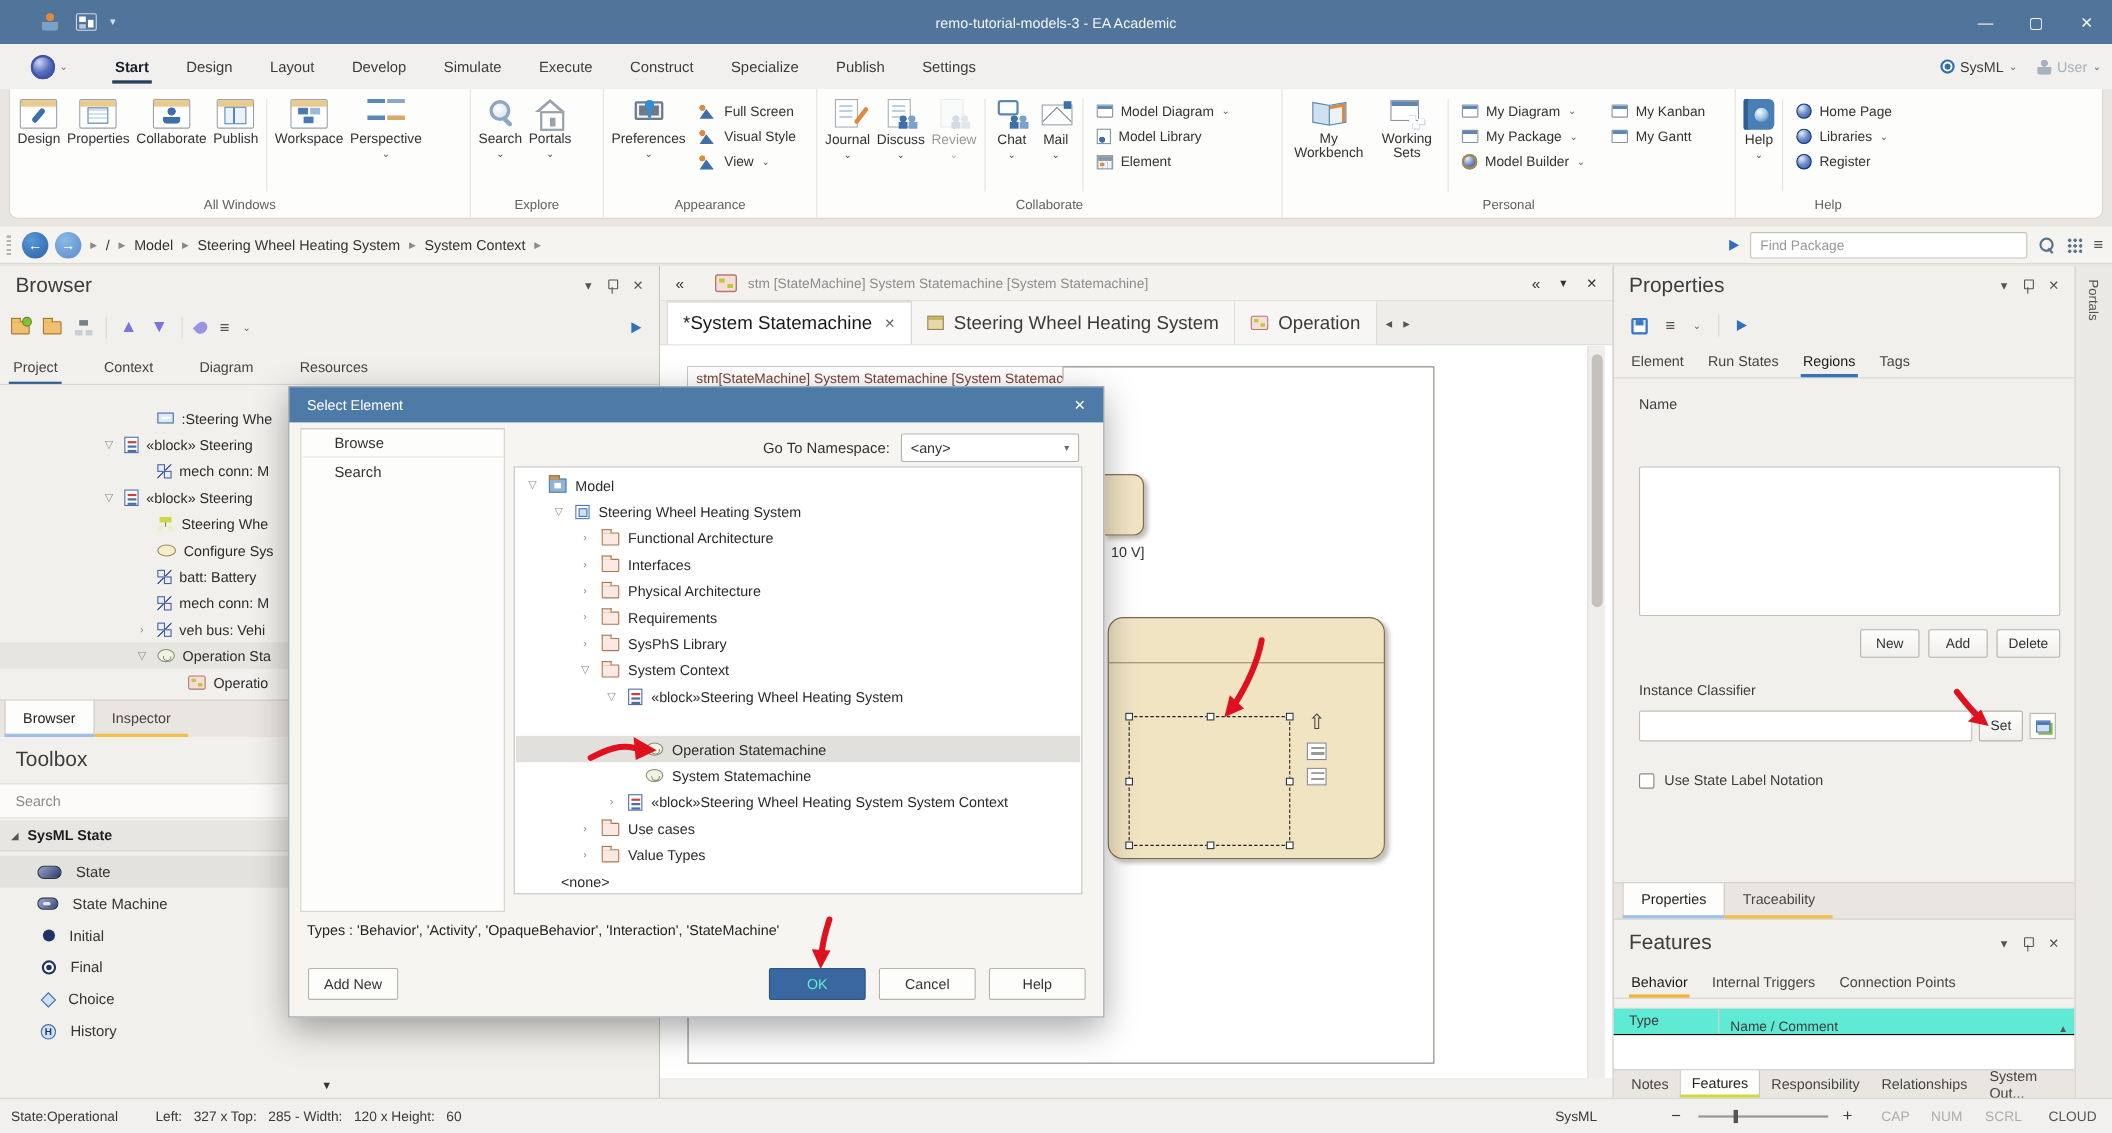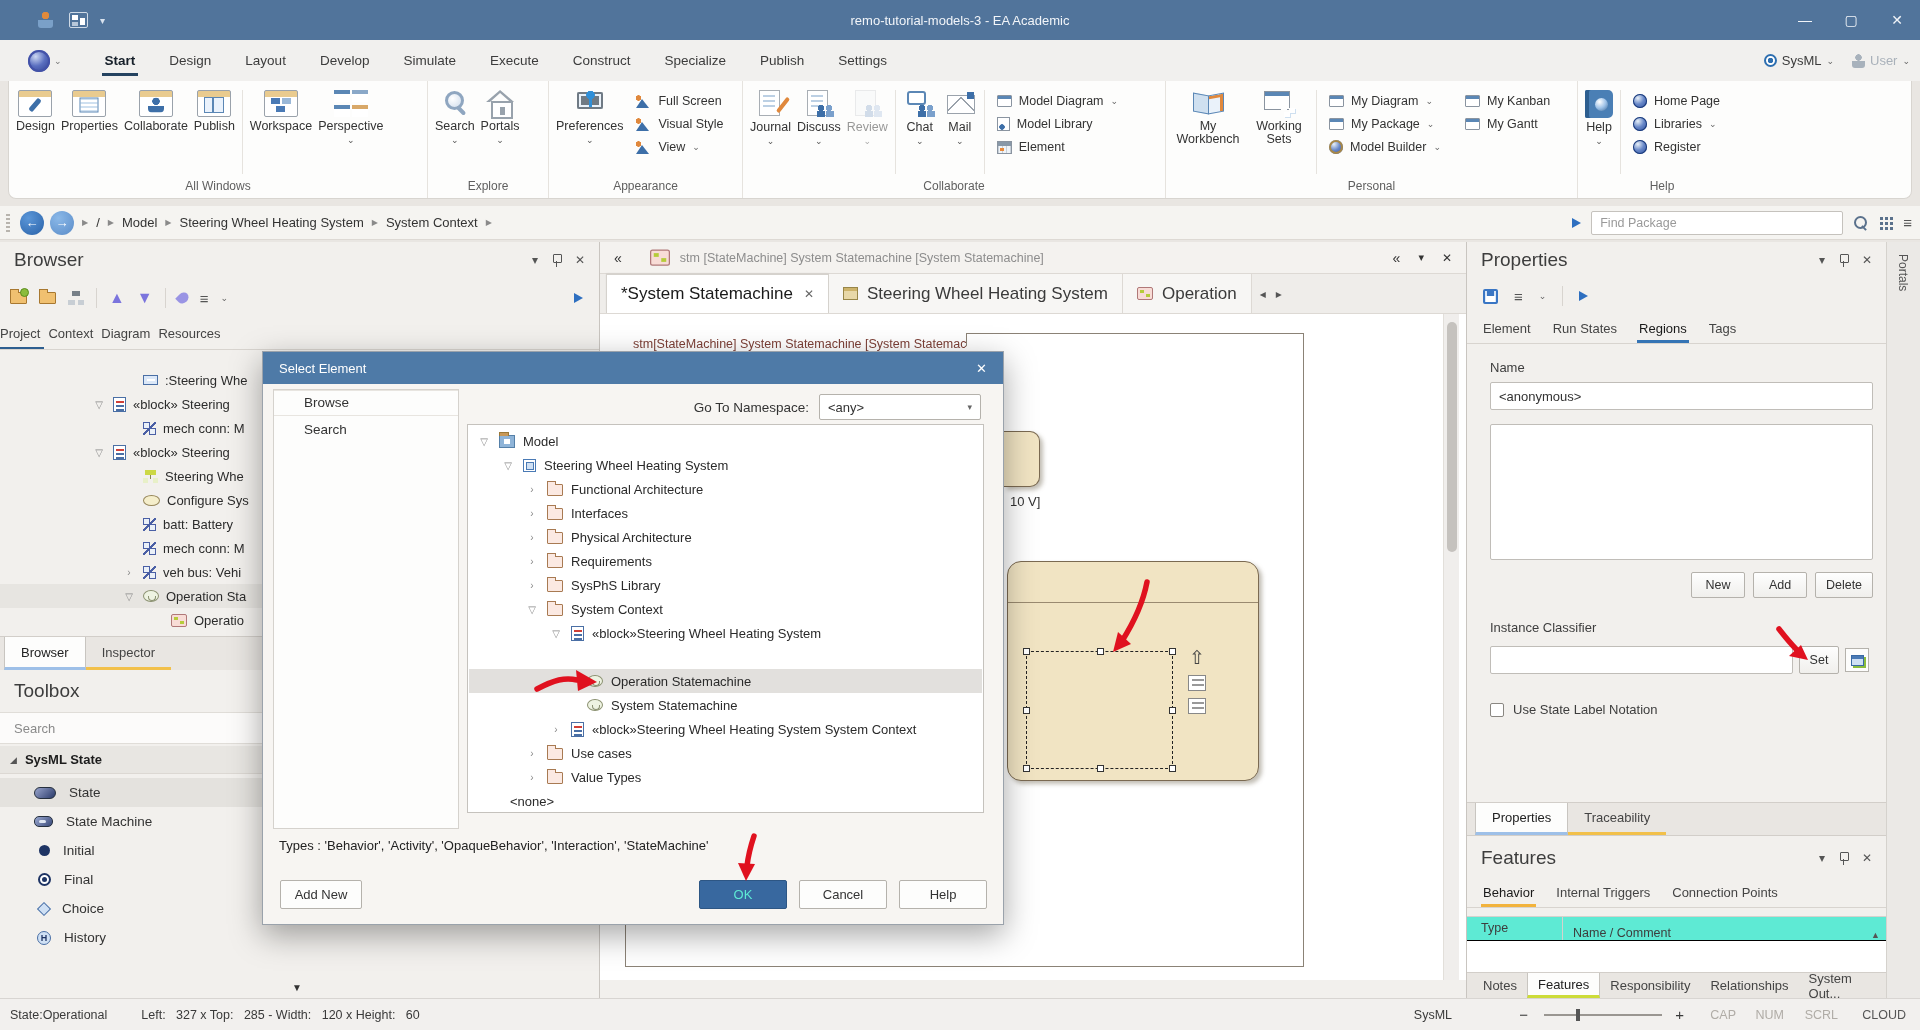--- a/index.html
+++ b/index.html
@@ -111,21 +111,21 @@
   
   .lhead{position:absolute;left:0;top:0;width:100%;height:36px;display:flex;align-items:center;padding:0 14px;justify-content:space-between}
   #ltoolbar{position:absolute;left:0;top:38px;width:100%;height:36px;display:flex;align-items:center;gap:12px;padding:0 10px;border-bottom:0}
   .tsep{width:1px;height:20px;background:#d8d4cf}
   .bf{width:17px;height:12px;background:#f0c070;border:1px solid #a87830;border-radius:1px;position:relative;flex:none}
   .bf::before{content:"";position:absolute;left:-1px;top:-4px;width:7px;height:3px;background:#f0c070;border:1px solid #a87830;border-bottom:none}
   .bf.new::after{content:"";position:absolute;right:-3px;top:-5px;width:7px;height:7px;border-radius:50%;background:#8abc3c;border:1px solid #5a8c1c}
   .borg{width:16px;height:14px;background:linear-gradient(#788088,#788088) 4px 0/8px 5px no-repeat,linear-gradient(#c8ced4,#c8ced4) 0 9px/7px 5px no-repeat,linear-gradient(#c8ced4,#c8ced4) 10px 9px/7px 5px no-repeat}
   .barr{font-size:16px;color:#7b74dd;font-weight:bold;line-height:14px}
   .bhand{width:10px;height:12px;background:#9a94e4;border-radius:50% 50% 50% 0;transform:rotate(45deg)}
-  #ltabs{position:absolute;left:0;top:74px;width:100%;height:34px;display:flex;align-items:flex-end;padding:0 0;gap:8px;border-bottom:1px solid #d8d4cf}
+  #ltabs{position:absolute;left:0;top:74px;width:100%;height:34px;display:flex;align-items:flex-end;padding:0 12px;gap:42px;border-bottom:1px solid #d8d4cf}
   .ltab{font-size:13px;color:#444;padding-bottom:8px;position:relative}
   .ltab.active::after{content:"";position:absolute;left:-4px;right:-4px;bottom:0;height:2px;background:#2d5e8f}
   #ltree{position:absolute;left:0;top:112px;width:100%;height:282px;overflow:hidden;background:#f2f0ed}
   .trow{position:absolute;left:0;width:100%;height:24px;display:flex;align-items:center;gap:7px;font-size:13px;color:#2c2c2c;white-space:nowrap}
   .trow.hl{background:#e7e5e1}
   .texp{width:14px;text-align:center;color:#8a8a8a;font-size:10px;flex:none}
   
   .tf{width:16px;height:12px;background:#fbe9e2;border:1px solid #a87a52;border-radius:1px;position:relative;flex:none;margin-top:2px}
   .tf::before{content:"";position:absolute;left:-1px;top:-4px;width:7px;height:3px;background:#fbe9e2;border:1px solid #a87a52;border-bottom:none}
   .tmodel{width:16px;height:13px;background:#8fb4d8;border:1px solid #5580a8;position:relative;flex:none}
@@ -687,21 +687,20 @@
       <span class="tsep"></span>
       <span class="pplay"></span>
     </div>
     <div id="ptabs">
       <span class="ptab">Element</span>
       <span class="ptab">Run States</span>
       <span class="ptab active">Regions</span>
       <span class="ptab">Tags</span>
     </div>
     <div class="abs flabel" style="left:23px;top:118px">Name</div>
-    <input class="abs finput" style="left: 23px; top: 140px; width: 383px; height: 28px;" value="&lt;anonymous&gt;">
     <div class="abs finput" style="left:23px;top:182px;width:383px;height:136px"></div>
     <div class="abs fbtn" style="left:224px;top:330px;width:54px;height:26px">
         <span>New</span>
       </div>
     <div class="abs fbtn" style="left:286px;top:330px;width:54px;height:26px">
         <span>Add</span>
       </div>
     <div class="abs fbtn" style="left:348px;top:330px;width:58px;height:26px">
         <span>Delete</span>
       </div>

